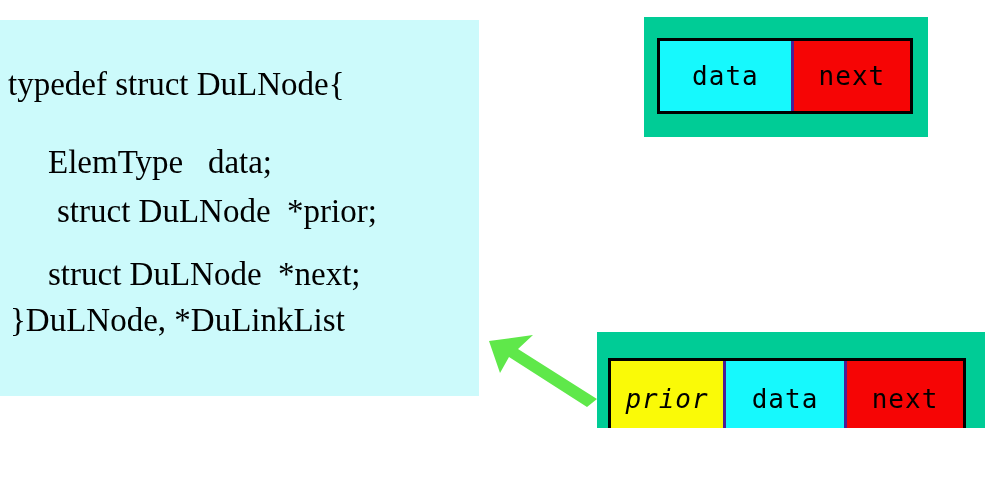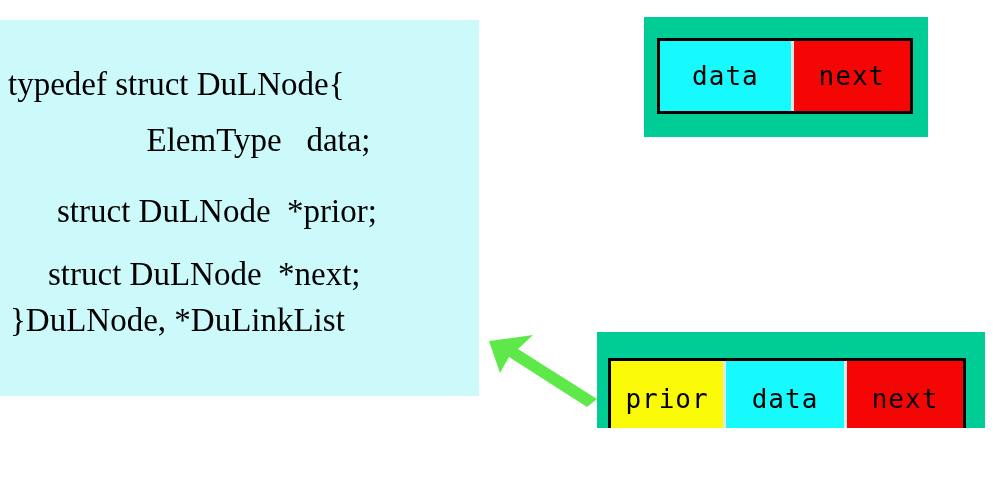--- a/index.html
+++ b/index.html
@@ -29,21 +29,21 @@
     position: absolute;
     left: 0;
     width: 479px;
     color: #000000;
     font-family: "Liberation Serif", "DejaVu Serif", serif;
     font-size: 33px;
     line-height: 33px;
     white-space: pre;
   }
   .code-line.l0 { top: 48px; padding-left: 8px; }
-  .code-line.l1 { top: 104px; padding-left: 19px; text-align: center; }
+  .code-line.l1 { top: 126px; padding-left: 48px; }
   .code-line.l2 { top: 175px; padding-left: 44px; margin-left: 13px; }
   .code-line.l3 { top: 238px; padding-left: 48px; }
   .code-line.l4 { top: 284px; padding-left: 10px; }
 
   
   .node-panel {
     position: absolute;
     background: #00cc96;
   }
   .node-boxes {
@@ -57,21 +57,21 @@
     display: flex;
     align-items: center;
     justify-content: center;
     box-sizing: border-box;
     color: #000000;
     font-family: "DejaVu Sans Mono", "Liberation Mono", monospace;
     font-size: 26px;
     letter-spacing: 1px;
     height: 100%;
   }
-  .node-cell + .node-cell { border-left: 3px solid #e5e5e5; }
+  .node-cell + .node-cell { border-left: 3px solid #4c1d95; }
 
   
   #node-single-panel {
     left: 644px;
     top: 17px;
     width: 284px;
     height: 120px;
   }
   #node-single-boxes {
     left: 13px;
@@ -88,21 +88,21 @@
     top: 332px;
     width: 388px;
     height: 148px;
   }
   #node-double-boxes {
     left: 11px;
     top: 26px;
     width: 358px;
     height: 82px;
   }
-  #node-double-boxes .cell-prior { width: 114px; background: #fafa07; }
+  #node-double-boxes .cell-prior { width: 114px; background: #fafa07; font-style: italic; }
   #node-double-boxes .cell-data  { width: 123px; background: #16f9fd; }
   #node-double-boxes .cell-next  { width: 121px; background: #f60505; }
 
   
   #arrow {
     position: absolute;
     left: 487px;
     top: 327px;
     width: 118px;
     height: 80px;

